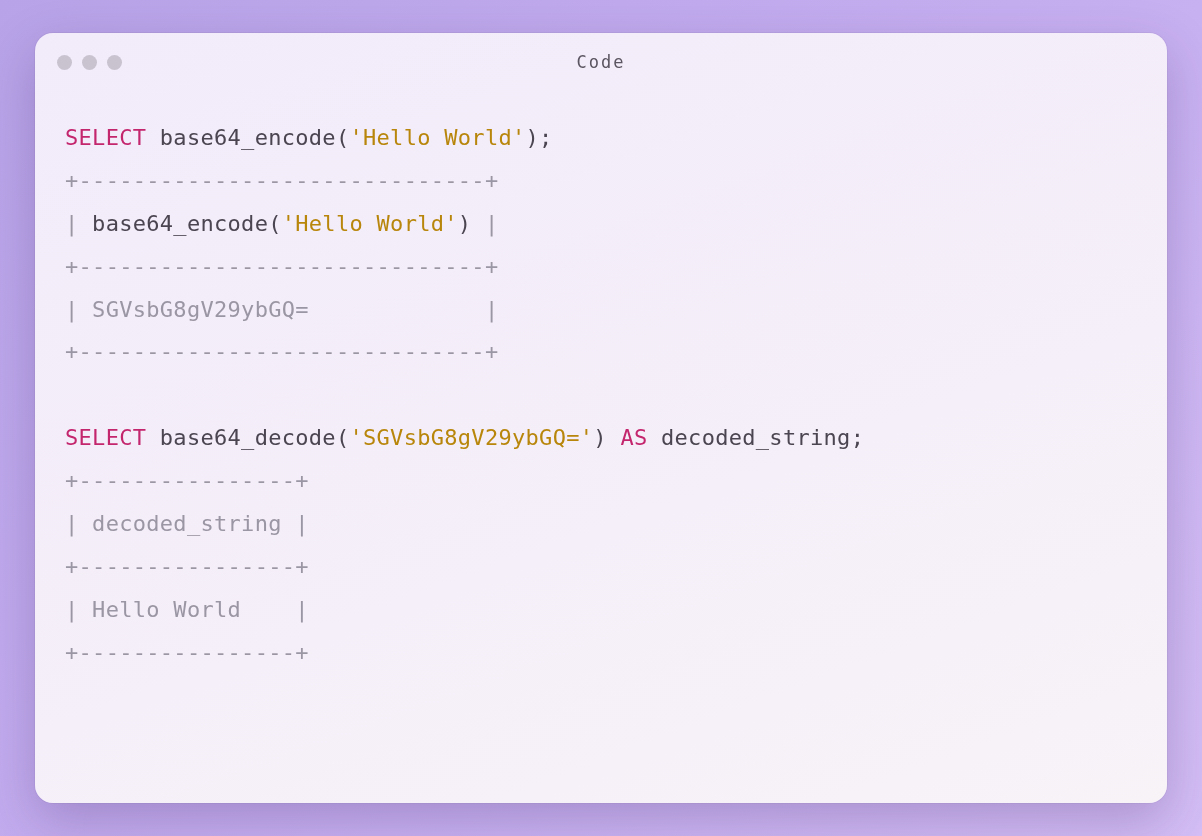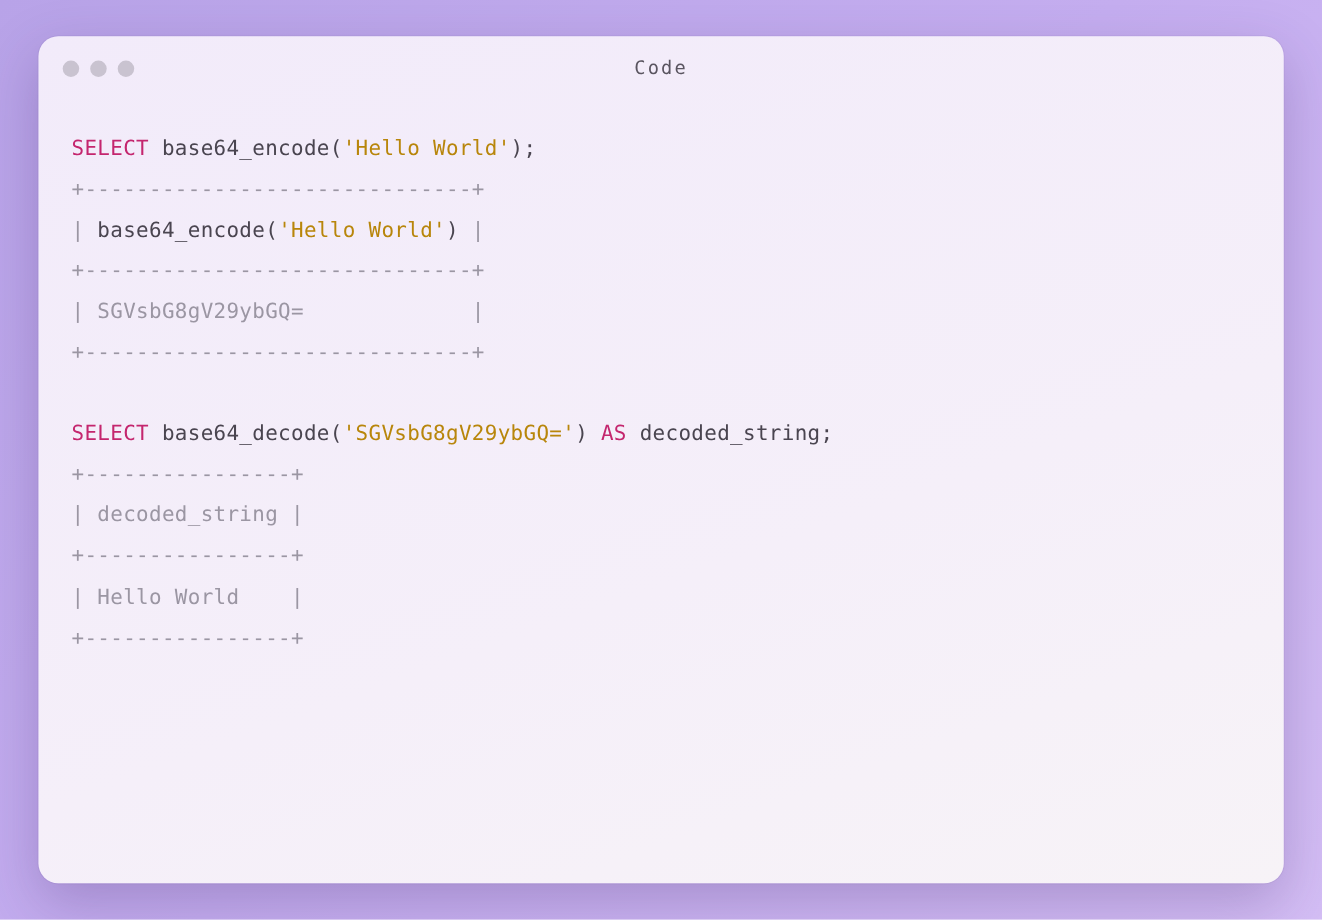--- a/index.html
+++ b/index.html
@@ -44,21 +44,21 @@
     left: 0; right: 0;
     text-align: center;
     color: #5a5560;
     font-size: 17px;
     letter-spacing: 2px;
     font-family: ui-monospace, 'SF Mono', Menlo, Monaco, Consolas, monospace;
     pointer-events: none;
   }
   .code-area {
     padding: 26px 30px 30px 30px;
-    font-size: 19px;
+    font-size: 22px;
     line-height: 1.95;
     color: #4a4550;
     white-space: pre;
     letter-spacing: 0.3px;
   }
   .kw { color: #c4266e; }
   .str { color: #b8860b; }
   .dim { color: #9b96a3; }
 </style>
 </head>

